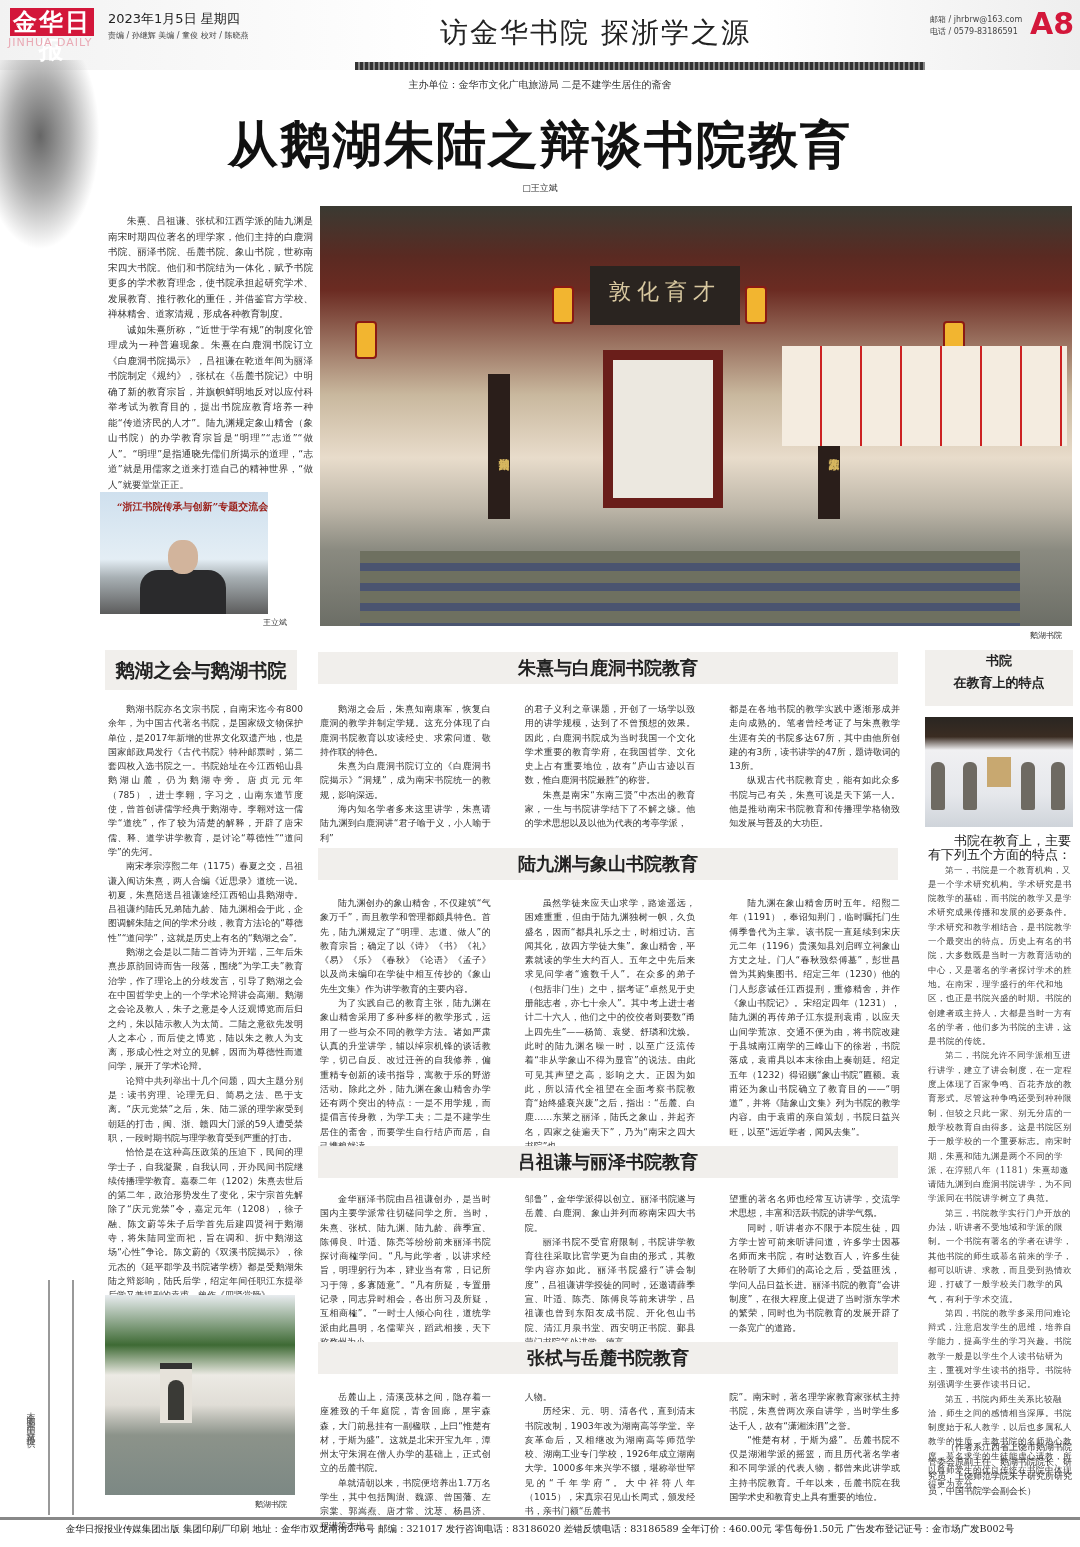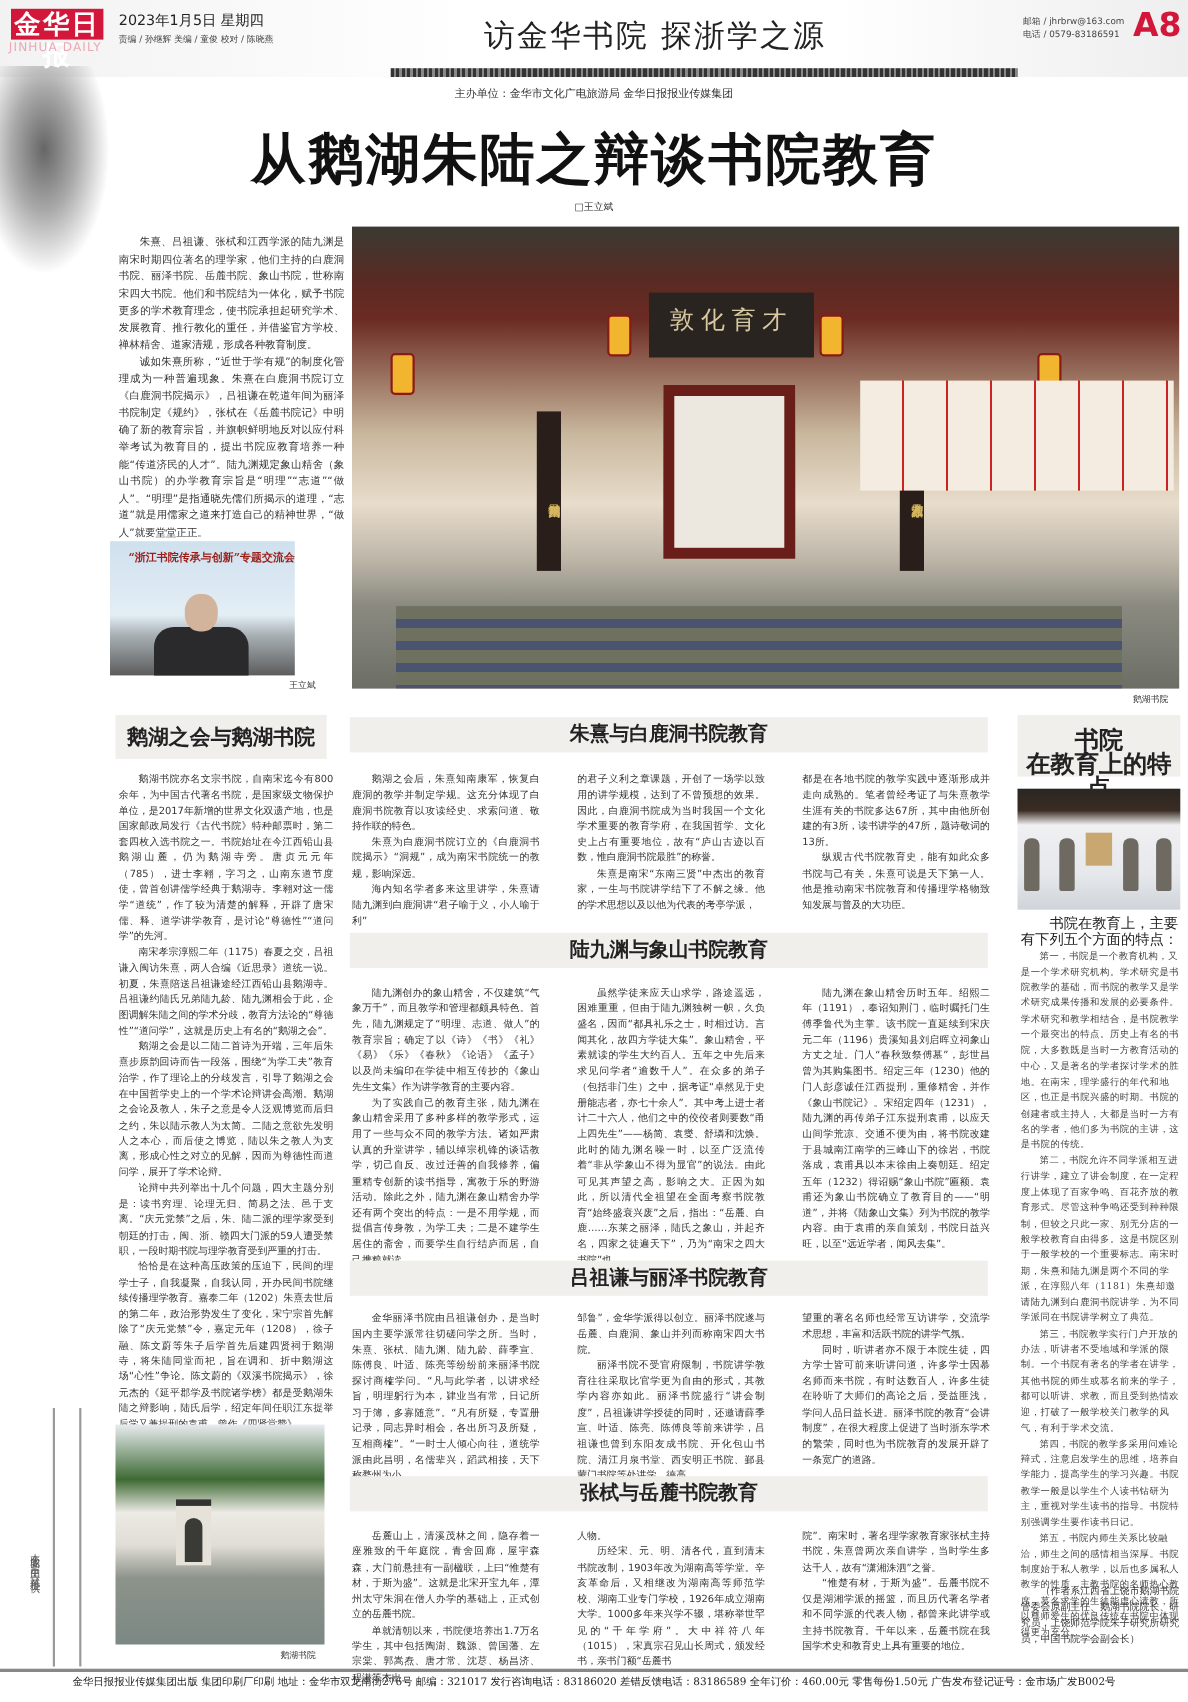--- a/index.html
+++ b/index.html
@@ -41,21 +41,21 @@
 .photo-ehu{left:105px;top:1295px;width:190px;height:200px;background:linear-gradient(180deg,#e8ecef 0,#3e6a34 25%,#eceae4 40%,#e0ddd6 55%,#8c938a 70%,#7c8884 100%);overflow:hidden}
 .photo-ehu .gate{position:absolute;left:55px;top:68px;width:32px;height:60px;background:#e6e2da;border-top:6px solid #333}
 .photo-ehu .arch{position:absolute;left:63px;top:85px;width:16px;height:40px;background:#3a3a36;border-radius:8px 8px 0 0}
 .cap-ehu{left:255px;top:1499px;font-size:8px;color:#333}
 .credit{left:24px;top:1405px;font-size:9px;color:#555;writing-mode:vertical-rl;letter-spacing:3px}
 .vline1{left:48px;top:1280px;width:2px;height:235px;background:#999}
 .vline2{left:72px;top:1280px;width:2px;height:235px;background:#999}
 .sec-head{left:318px;width:580px;height:32px;font-size:18px;line-height:32px}
 .cols3{left:320px;width:580px;display:flex;gap:34px}
 .cols3 .col-text{flex:1}
-.h-feature{left:925px;top:650px;width:148px;height:56px;font-size:22px;line-height:22px;padding-top:12px}
+.h-feature{left:925px;top:650px;width:148px;height:56px;font-size:13px;line-height:22px;padding-top:0}
 .photo-feature{left:925px;top:717px;width:148px;height:110px;background:linear-gradient(180deg,#2a2622 0,#3a2c22 18%,#f0f0f2 30%,#e6e8ec 70%,#cfd4da 100%);overflow:hidden}
 .photo-feature .fig{position:absolute;top:45px;width:14px;height:48px;background:#6e6a62;border-radius:6px 6px 2px 2px}
 .photo-feature .altar{position:absolute;left:62px;top:40px;width:24px;height:30px;background:#c8a870}
 .feature-text{left:928px;top:834px;width:145px}
 .feature-text .lead{font-size:13px;line-height:14.3px;color:#222}
 .feature-text .kai{font-family:"DejaVu Serif",serif;font-size:8.5px;line-height:14.3px;color:#444;letter-spacing:0.5px}
 .author-note{left:928px;top:1440px;width:145px;font-size:9px;line-height:14.5px;color:#333}
 .footer-rule{left:0;top:1517px;width:1080px;height:3px;background:#888}
 .footer{left:0;top:1523px;width:1080px;text-align:center;font-size:9.5px;color:#222;font-family:"DejaVu Serif",serif;white-space:nowrap}
 </style>
@@ -69,21 +69,21 @@
 <div class="abs date">2023年1月5日  星期四</div>
 <div class="abs editors">责编 / 孙继辉  美编 / 童俊  校对 / 陈晓燕</div>
 <div class="abs section-title">访金华书院  探浙学之源</div>
 <div class="abs contact">
   <div>邮箱 / jhrbrw@163.com</div>
   <div>电话 / 0579-83186591</div>
 </div>
 <div class="abs pageno">A8</div>
 <div class="abs roof"></div>
 
-<div class="abs sponsor">主办单位：金华市文化广电旅游局    金华日报报业传媒集团</div>
+<div class="abs sponsor">主办单位：金华市文化广电旅游局    二是不建学生居住的斋舍</div>
 <h1 class="abs headline">从鹅湖朱陆之辩谈书院教育</h1>
 <div class="abs byline">□王立斌</div>
 
 <div class="abs intro">
   <p>朱熹、吕祖谦、张栻和江西学派的陆九渊是南宋时期四位著名的理学家，他们主持的白鹿洞书院、丽泽书院、岳麓书院、象山书院，世称南宋四大书院。他们和书院结为一体化，赋予书院更多的学术教育理念，使书院承担起研究学术、发展教育、推行教化的重任，并借鉴官方学校、禅林精舍、道家清规，形成各种教育制度。</p>
   <p>诚如朱熹所称，“近世于学有规”的制度化管理成为一种普遍现象。朱熹在白鹿洞书院订立《白鹿洞书院揭示》，吕祖谦在乾道年间为丽泽书院制定《规约》，张栻在《岳麓书院记》中明确了新的教育宗旨，并旗帜鲜明地反对以应付科举考试为教育目的，提出书院应教育培养一种能“传道济民的人才”。陆九渊规定象山精舍（象山书院）的办学教育宗旨是“明理”“志道”“做人”。“明理”是指通晓先儒们所揭示的道理，“志道”就是用儒家之道来打造自己的精神世界，“做人”就要堂堂正正。</p>
 </div>
 
 <div class="abs photo-main">
   <div class="plaque">敦化育才</div>

